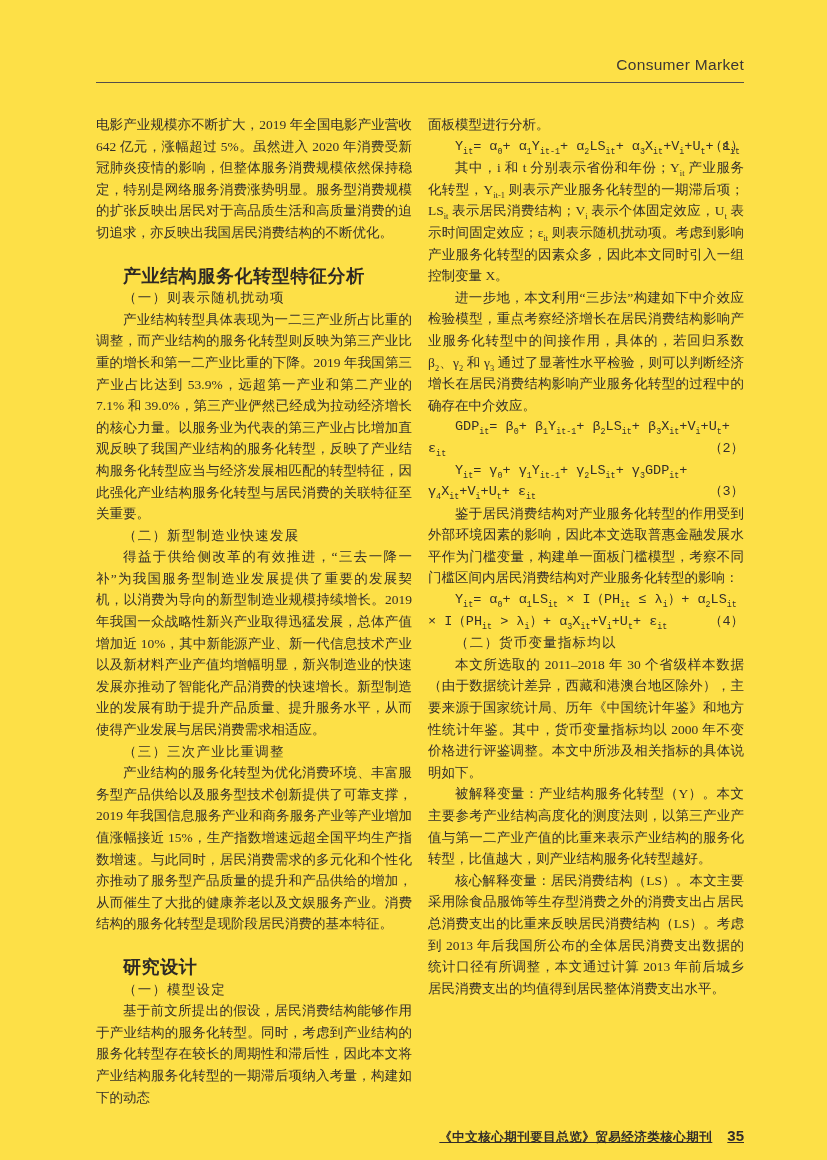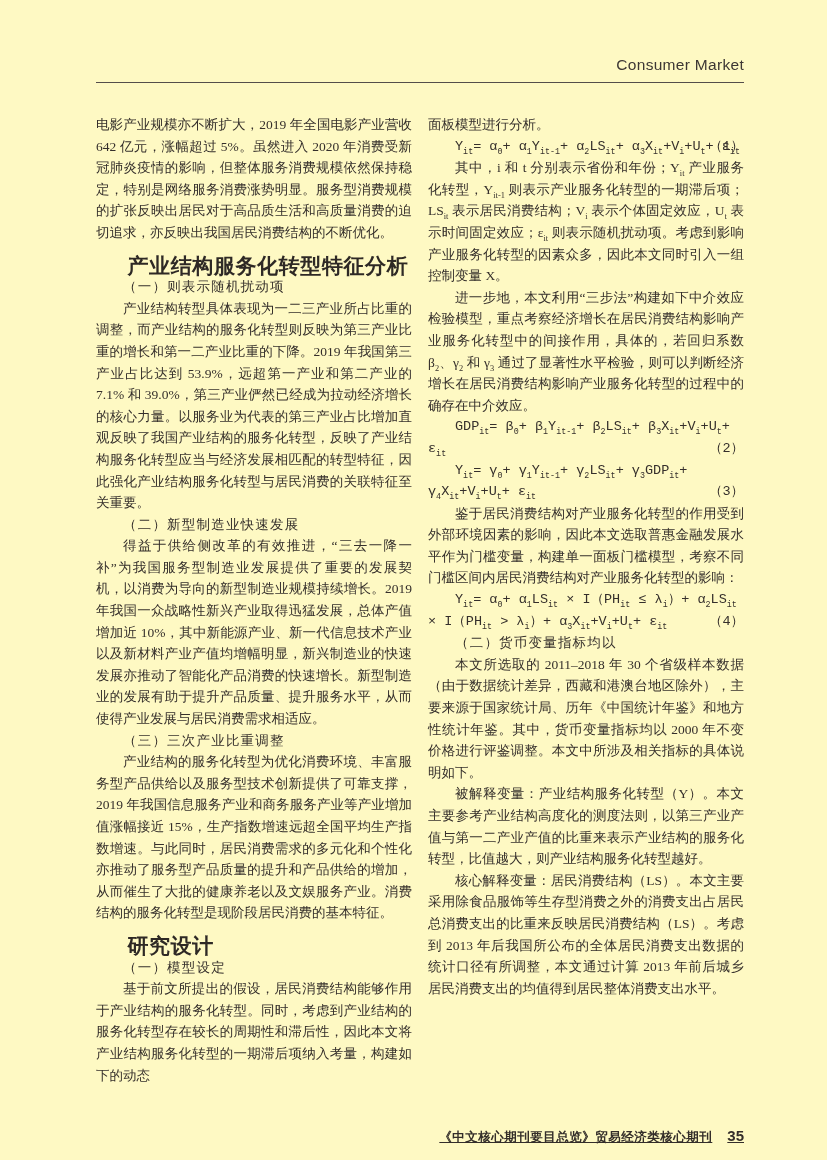--- a/index.html
+++ b/index.html
@@ -1,29 +1,29 @@
 <!DOCTYPE html>
 <html><head>
 <meta charset="utf-8">
 <style>
   html,body{margin:0;padding:0;background:#e9e7e3;}
-  .page{position:relative;width:827px;height:1160px;background:#fef9c3;overflow:hidden;
+  .page{position:relative;width:827px;height:1160px;background:#fde047;overflow:hidden;
         color:#352f2b;}
   .header{position:absolute;left:96px;top:56px;width:648px;text-align:right;
           font-family:"Liberation Sans","DejaVu Sans",sans-serif;font-size:15.5px;
           color:#3d3734;padding-bottom:8px;border-bottom:1.4px solid #544e4a;
           letter-spacing:0.3px;}
   .cols{position:absolute;left:96px;top:114px;width:648px;display:flex;gap:16px;
         font-family:"Liberation Serif","DejaVu Serif",serif;font-size:13.5px;
         line-height:21.6px;text-align:justify;}
   .col{width:316px;}
   .b-p{text-indent:2em;margin:0;}
   .b-pc{text-indent:0;margin:0;}
   .b-h1{font-family:"Liberation Sans","DejaVu Sans",sans-serif;font-weight:700;
-        font-size:21px;margin:11px 0 0 0;text-indent:1.5em;text-align:left;
+        font-size:18px;margin:22px 0 0 0;text-indent:1.5em;text-align:left;
         letter-spacing:0.6px;color:#2e2925;}
   .b-h2{text-indent:2em;margin:0;letter-spacing:1.2px;}
   .b-f{position:relative;text-indent:2em;margin:0;text-align:left;font-family:Liberation Mono, monospace;}
   .b-f .fnum{position:absolute;right:0;bottom:0;text-indent:0;}
   sub{font-size:0.62em;line-height:0;}
   .footer{position:absolute;right:83px;top:1127px;
           font-family:"Liberation Sans","DejaVu Sans",sans-serif;font-weight:700;
           color:#342e2a;display:flex;align-items:baseline;gap:15px;text-decoration:underline;}
   .footer .ft{font-size:12.5px;letter-spacing:0.5px;}
   .footer .pn{font-size:15px;}

